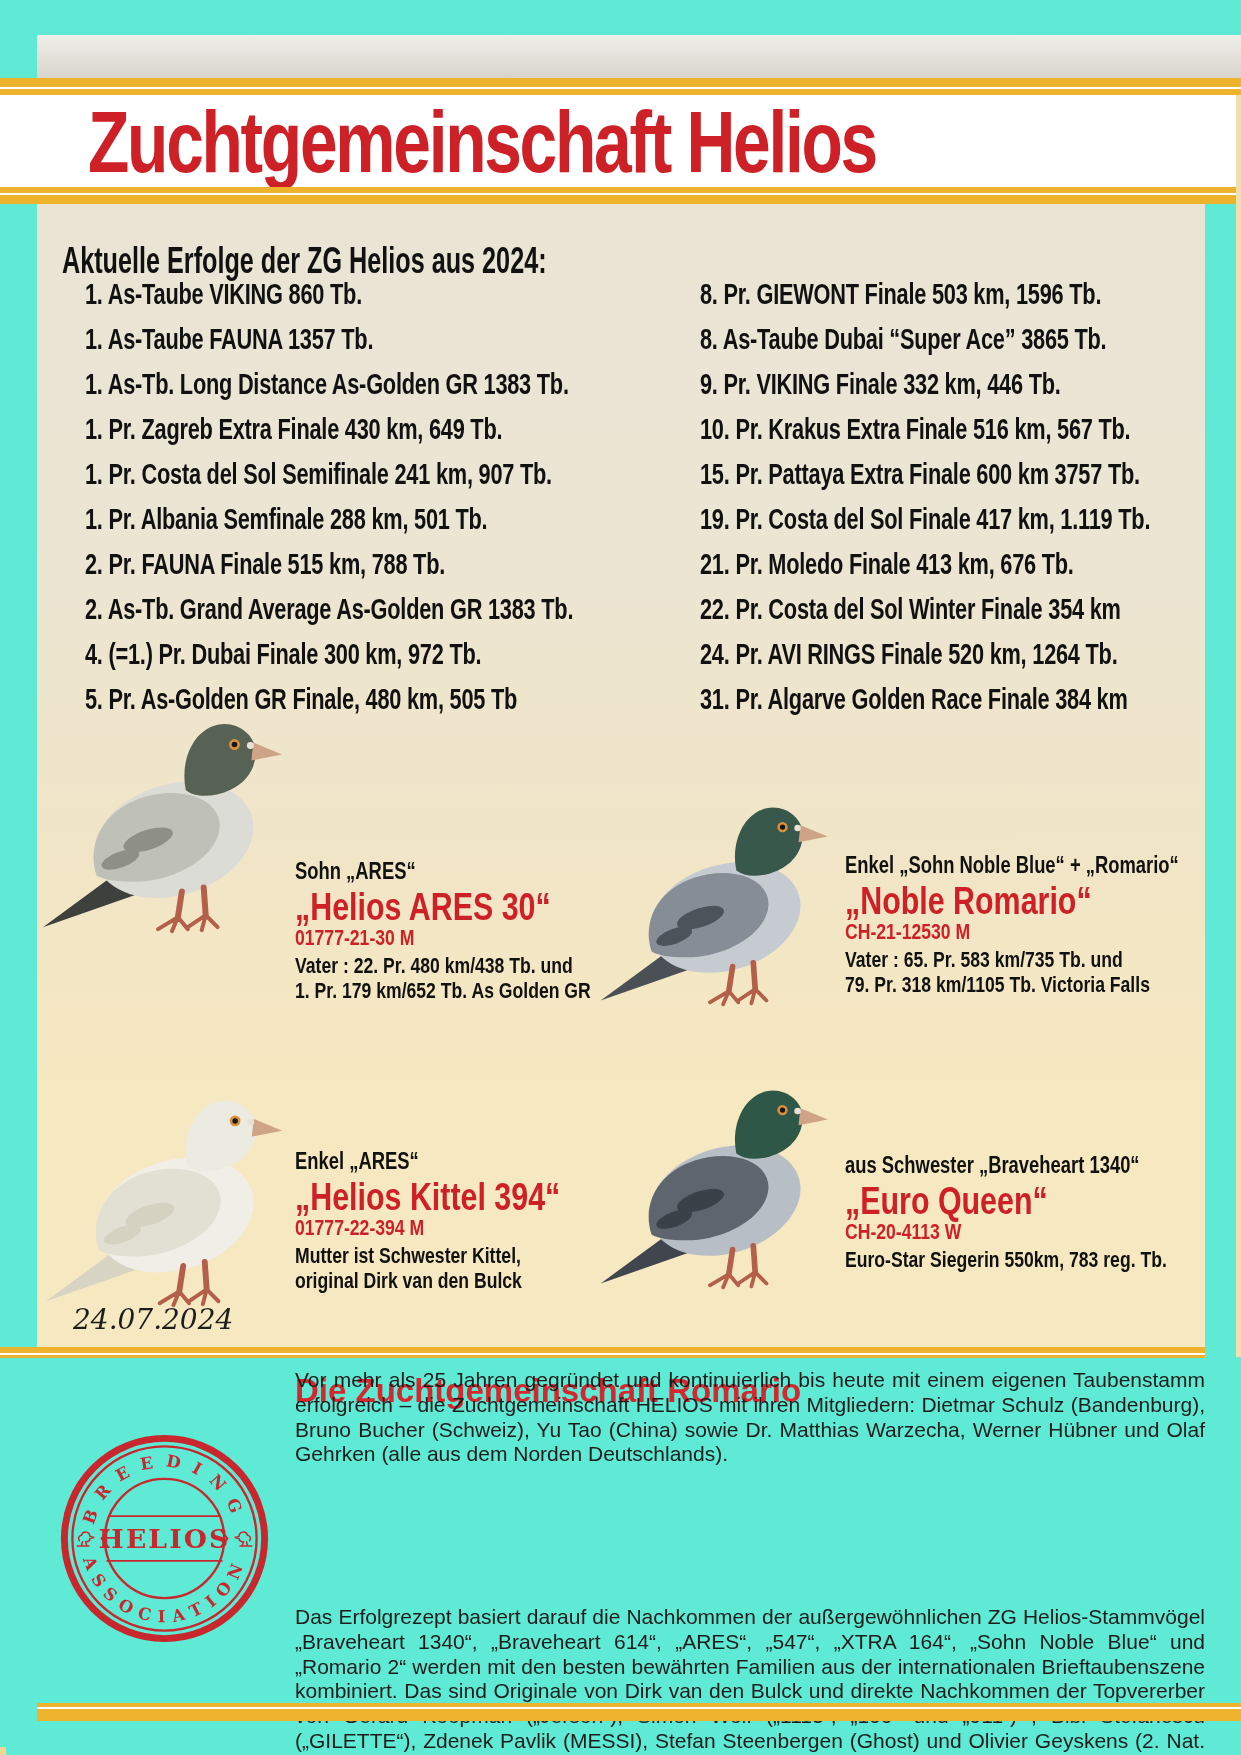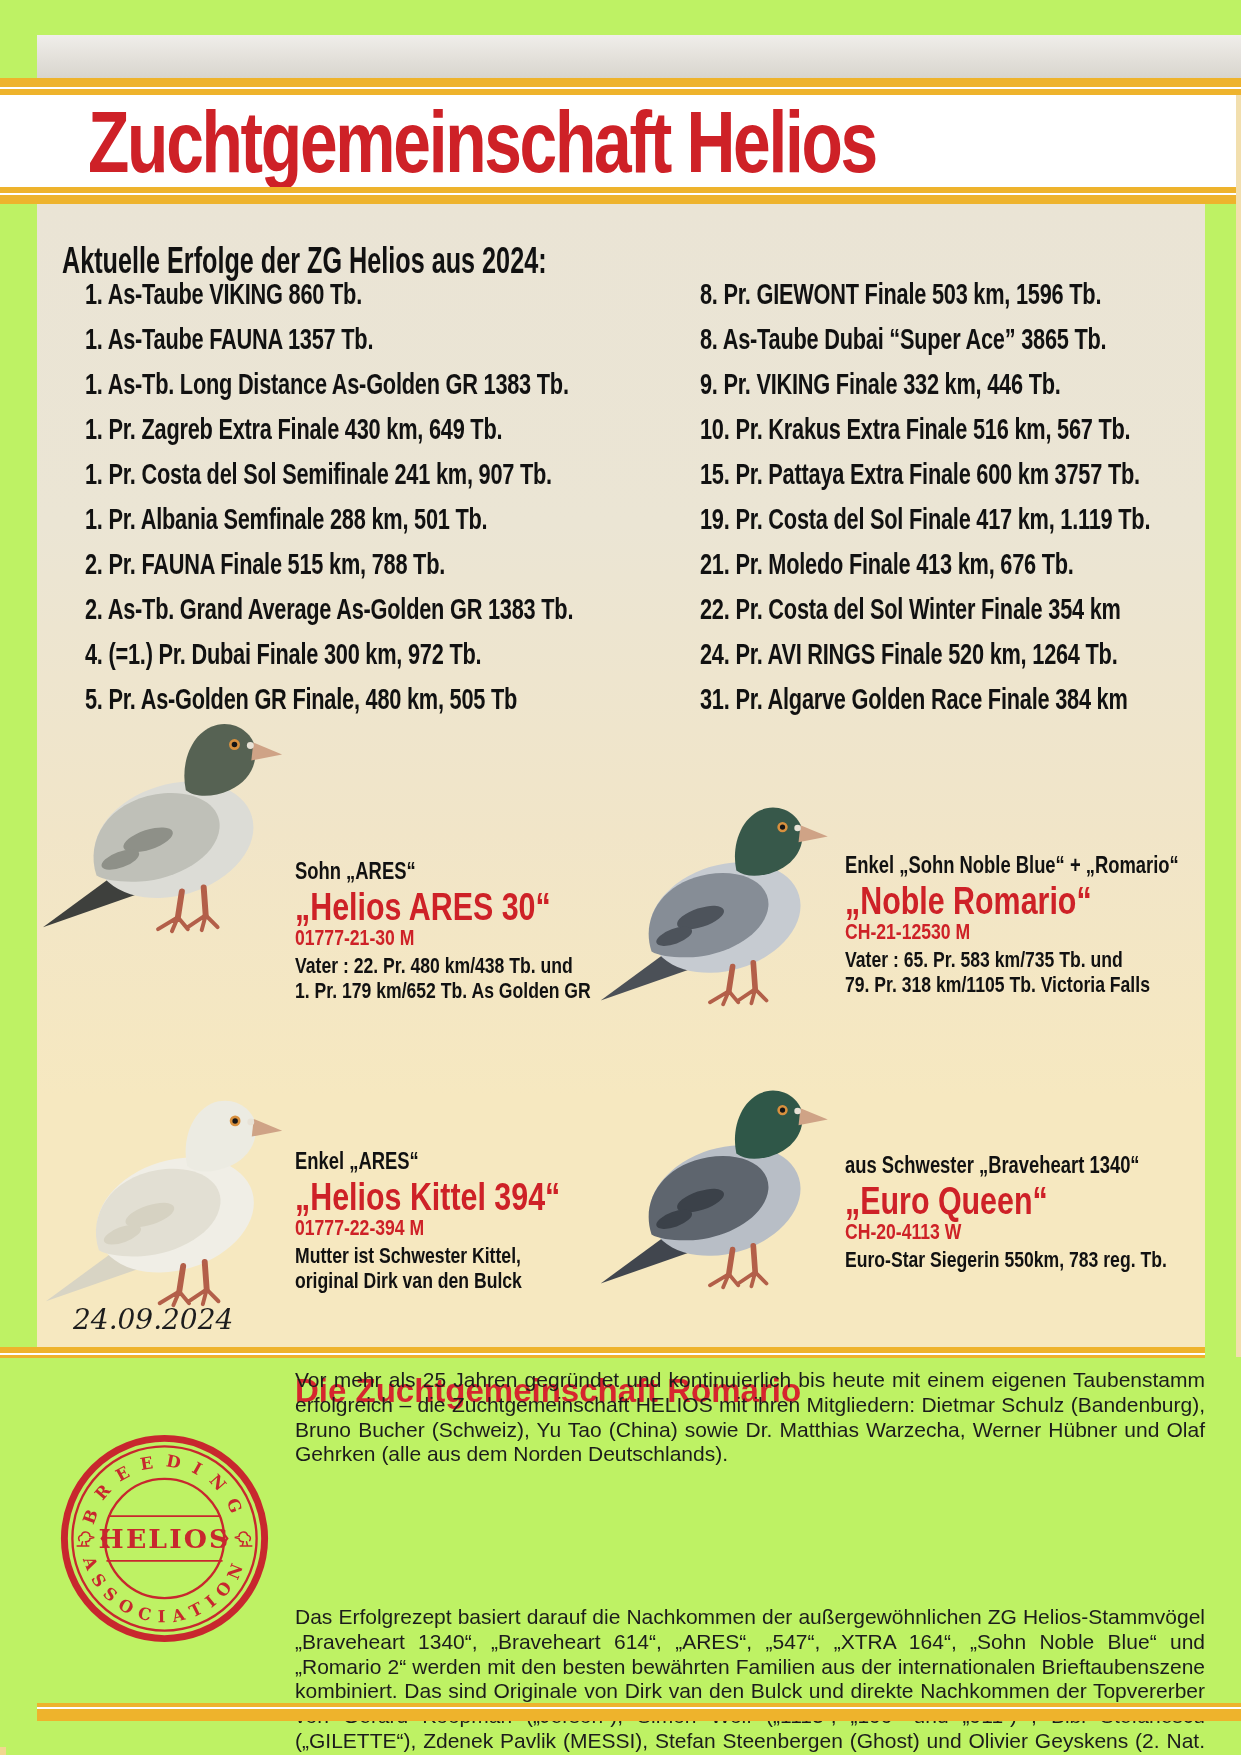--- a/index.html
+++ b/index.html
@@ -3,21 +3,21 @@
 <meta charset="utf-8">
 <style>
   :root{
     --accent-yellow:#eeb32c;
     --brand-red:#ce2127;
     --stamp-red:#c8272e;
     --heading-red:#d6262e;
   }
   html,body{margin:0;padding:0;background:#ffffff;}
   .page{
-    position:relative;width:1241px;height:1755px;overflow:hidden;background:#bef264;
+    position:relative;width:1241px;height:1755px;overflow:hidden;background:#5eead4;
     font-family:"Liberation Sans",sans-serif;color:#161616;
   }
   
   .gray-band{position:absolute;left:37px;top:35px;width:1204px;height:43px;
     background:linear-gradient(180deg,#f0eeea 0%,#e3e0da 55%,#d8d5ce 100%);}
   .stripe{position:absolute;left:0;width:1241px;}
   .stripe-top{top:78px;height:17px;
     background:linear-gradient(180deg,var(--accent-yellow) 0 9px,#ffffff 9px 11px,var(--accent-yellow) 11px 17px);}
   .title-band{position:absolute;left:0;top:95px;width:1241px;height:92px;background:#ffffff;}
   .page-title{position:absolute;left:88px;top:96px;font-size:88px;font-weight:700;
@@ -172,21 +172,21 @@
     <div class="desc">original Dirk van den Bulck</div>
   </div>
   <div class="card card-4">
     <div class="lineage">aus Schwester „Braveheart 1340“</div>
     <div class="name">„Euro Queen“</div>
     <div class="ring">CH-20-4113 W</div>
     <div class="desc">Euro-Star Siegerin 550km, 783 reg. Tb.</div>
     <div class="desc"></div>
   </div>
 
-  <div class="date">24.09.2024</div>
+  <div class="date">24.07.2024</div>
 
   <div class="separator"></div>
 
   <svg class="stamp" viewBox="0 0 200 200">
     <g fill="none" stroke="var(--stamp-red)">
       <circle cx="100" cy="100" r="94" stroke-width="6.5"></circle>
       <circle cx="100" cy="100" r="86.5" stroke-width="2.2"></circle>
       <circle cx="100" cy="100" r="56" stroke-width="2.2"></circle>
       <path d="M47 79 H153" stroke-width="1.8"></path>
       <path d="M45.5 121 H154.5" stroke-width="1.8"></path>

